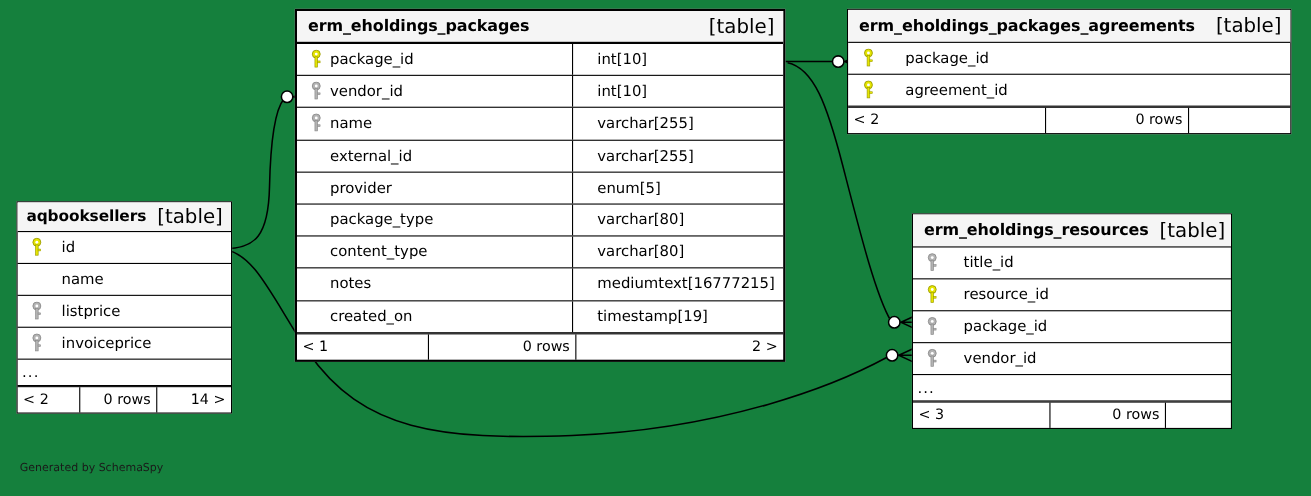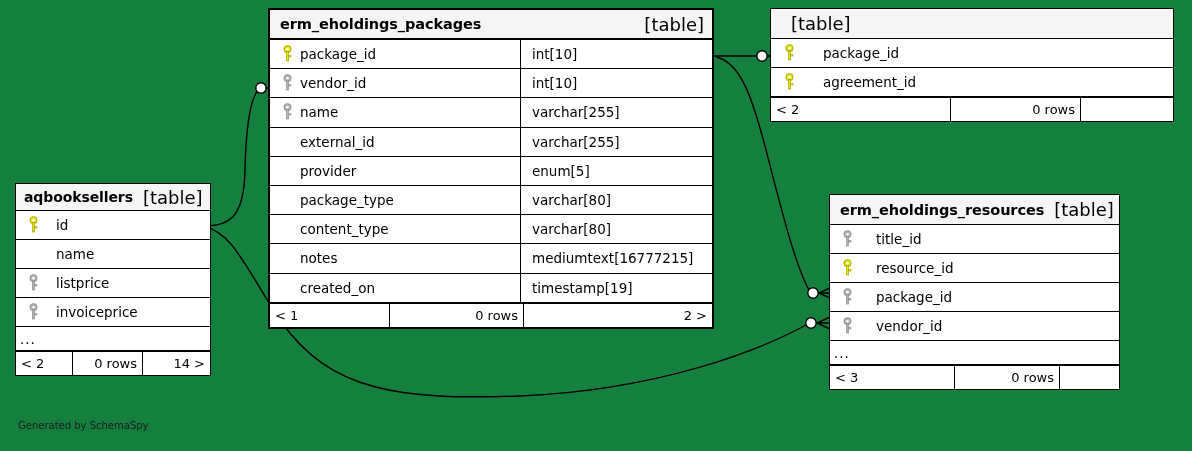--- a/index.html
+++ b/index.html
@@ -78,21 +78,21 @@
     font-size: 13.5px;
     color: #000000;
     white-space: nowrap;
     overflow: hidden;
     flex: 1 1 auto;
   }
   .cell-type {
     box-sizing: border-box;
     display: flex;
     align-items: center;
-    padding-left: 11px;
+    padding-left: 22px;
     font-size: 13.5px;
     color: #000000;
     white-space: nowrap;
     border-left: 1px solid #000000;
     flex: 0 0 auto;
   }
   .keyslot {
     width: 22px;
     flex: 0 0 22px;
     display: flex;
@@ -314,20 +314,21 @@
 
     <div class="tbl-footer">
       <div class="foot-cell foot-0 foot-left">&lt; 1</div>
       <div class="foot-cell foot-1 foot-right">0 rows</div>
       <div class="foot-cell foot-2 foot-right">2 &gt;</div>
     </div>
   </div>
 
   <div class="table-box thin" id="tbl-agreements">
     <div class="tbl-header">
+      <span class="tbl-title">erm_eholdings_packages_agreements</span>
       <span class="tbl-kind">[table]</span>
     </div>
 
     <div class="row">
       <div class="cell-name">
         <span class="keyslot">
           <svg width="11" height="18" viewBox="0 0 11 18">
               <circle cx="5.5" cy="4.2" r="3.6" fill="#e6e600" stroke="#9a9a00" stroke-width="0.8"></circle>
               <circle cx="5.5" cy="4.2" r="1.3" fill="#ffffff"></circle>
               <rect x="4.3" y="6.6" width="2.4" height="9.4" fill="#e6e600" stroke="#9a9a00" stroke-width="0.6"></rect>

